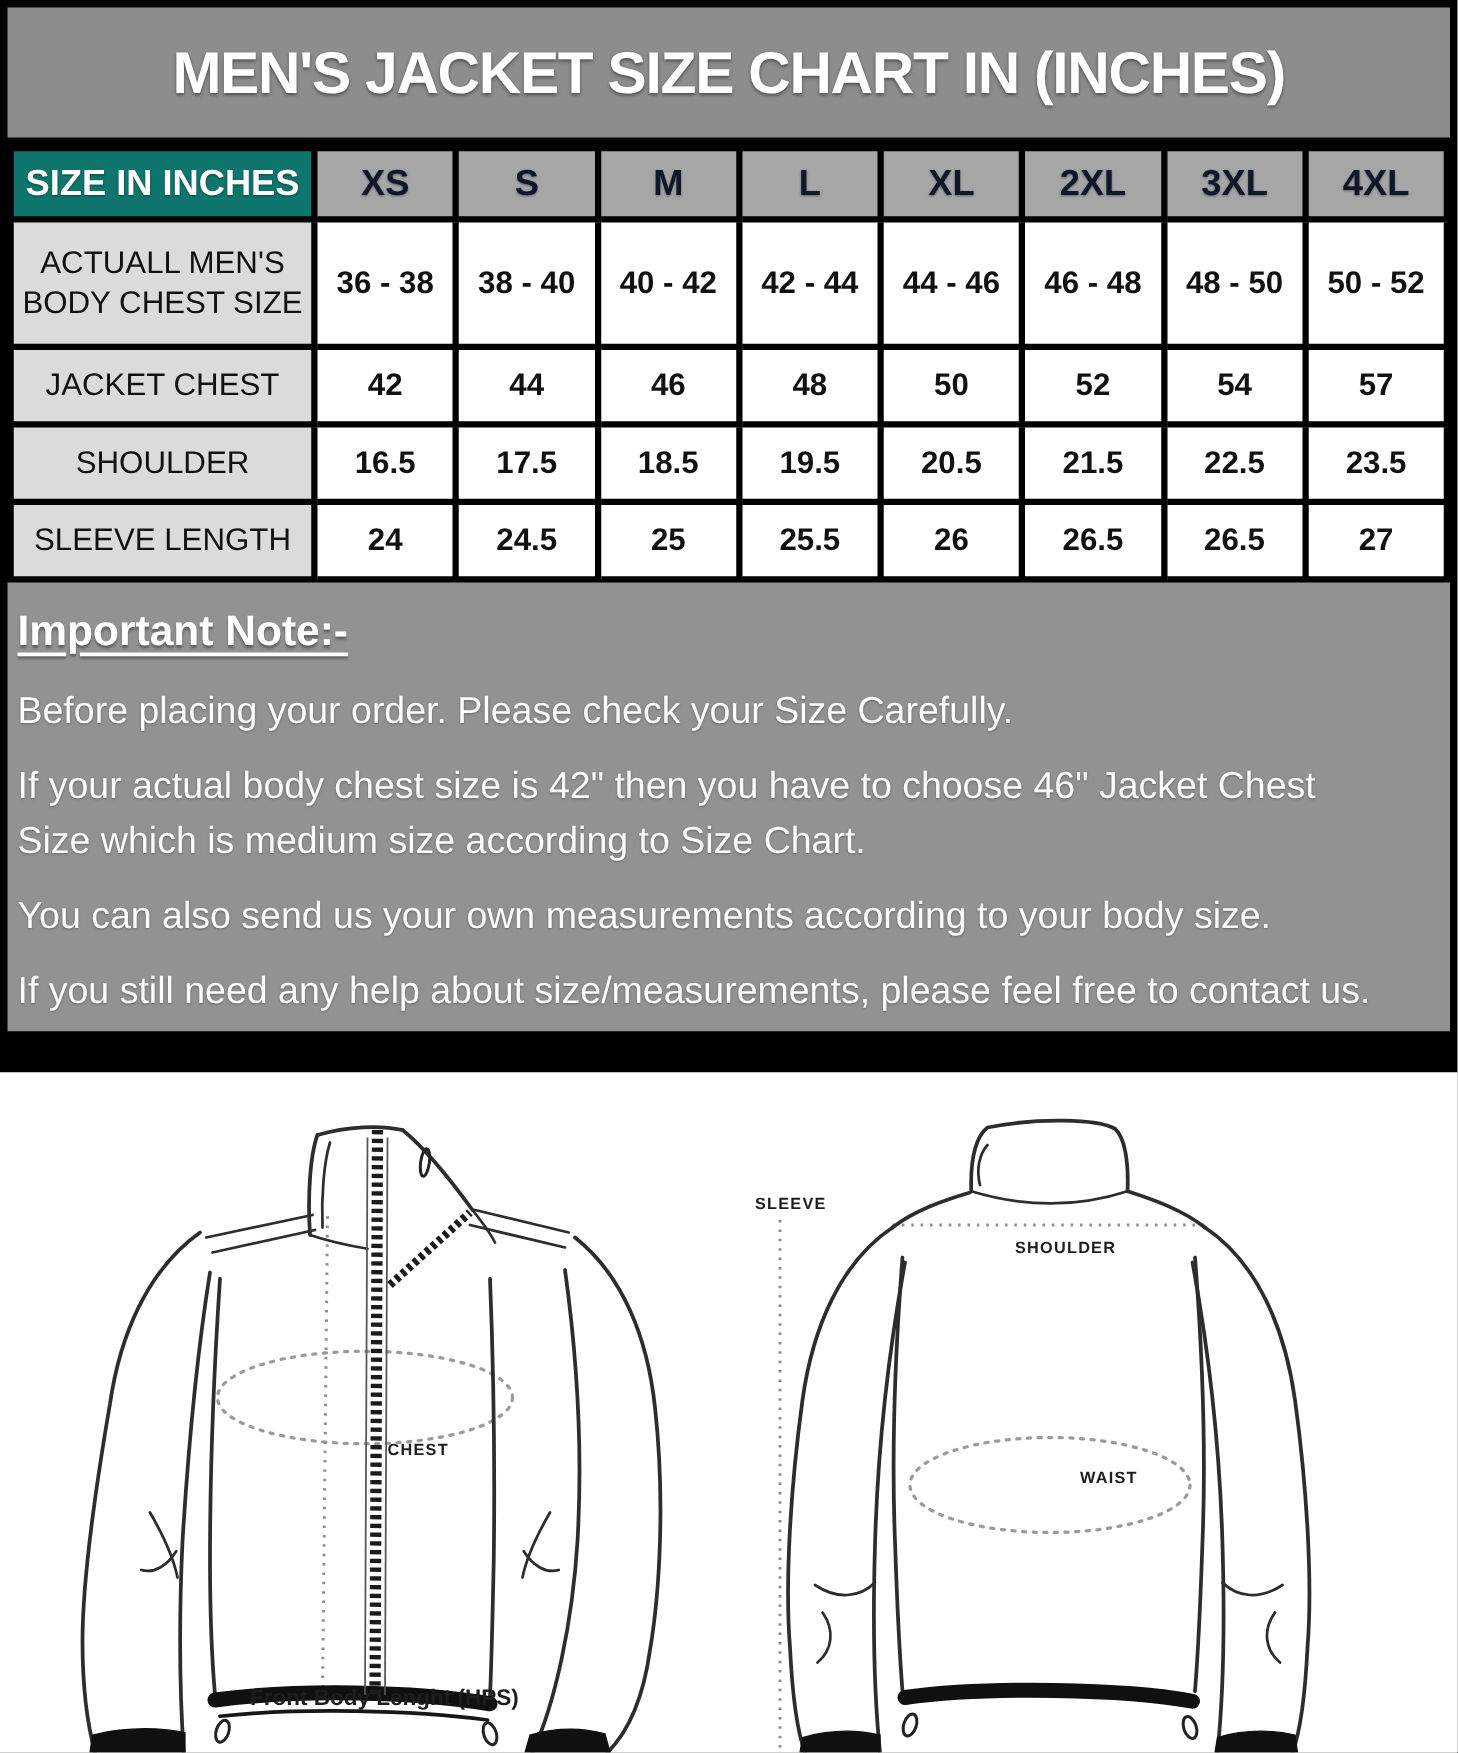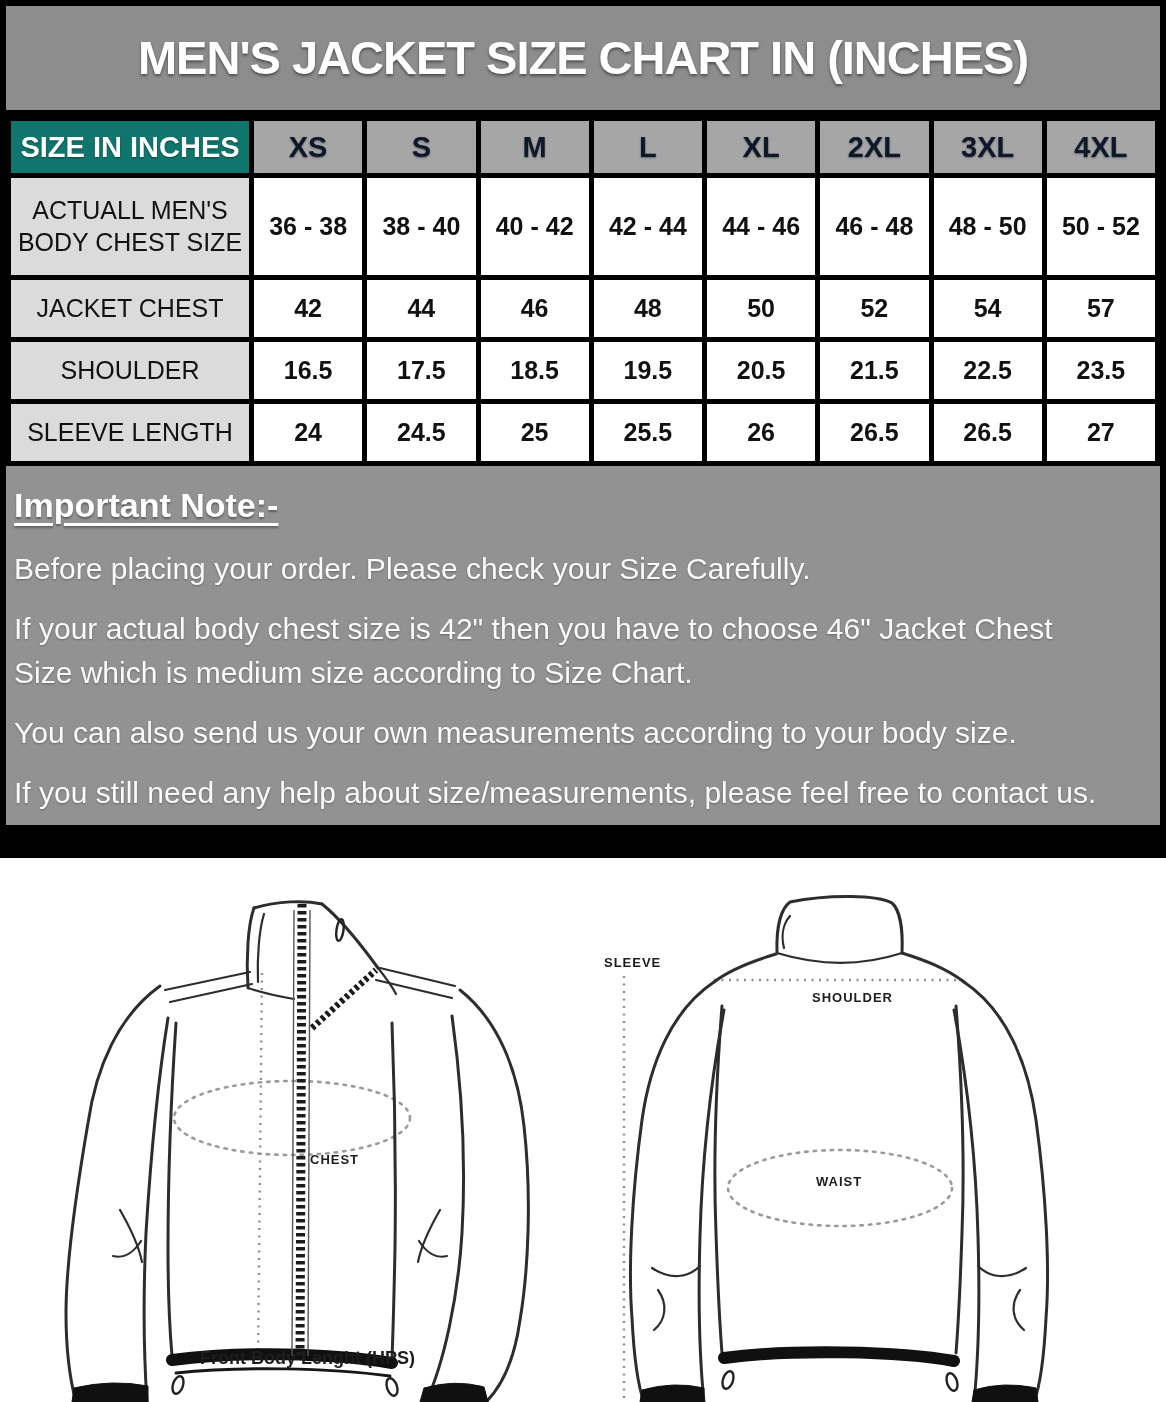--- a/index.html
+++ b/index.html
@@ -230,17 +230,17 @@
         <path class="ln2" d="M 426,410 C 408,422 390,420 378,408"></path>
         <path class="ln2" d="M 420,432 C 410,446 412,462 424,472"></path>
         <path class="cuff" d="M 374,532 Q 404,523 436,530 L 438,544 L 372,544 Z"></path>
       </g>
     </svg>
 
     <span class="diag-label" style="left:310px; top:251px;margin-top:43px;">CHEST</span>
     <span class="diag-label big" style="left:200px; top:490px;">Front Body Lenght (HPS)</span>
     <span class="diag-label" style="left:604px; top:97px;">SLEEVE</span>
     <span class="diag-label" style="left:812px; top:132px;">SHOULDER</span>
-    <span class="diag-label" style="left:816px; top:316px;">WAIST</span>
+    <span class="diag-label" style="left:864px; top:316px;">WAIST</span>
 
   </div>
 
 </div>
 
 </body></html>

